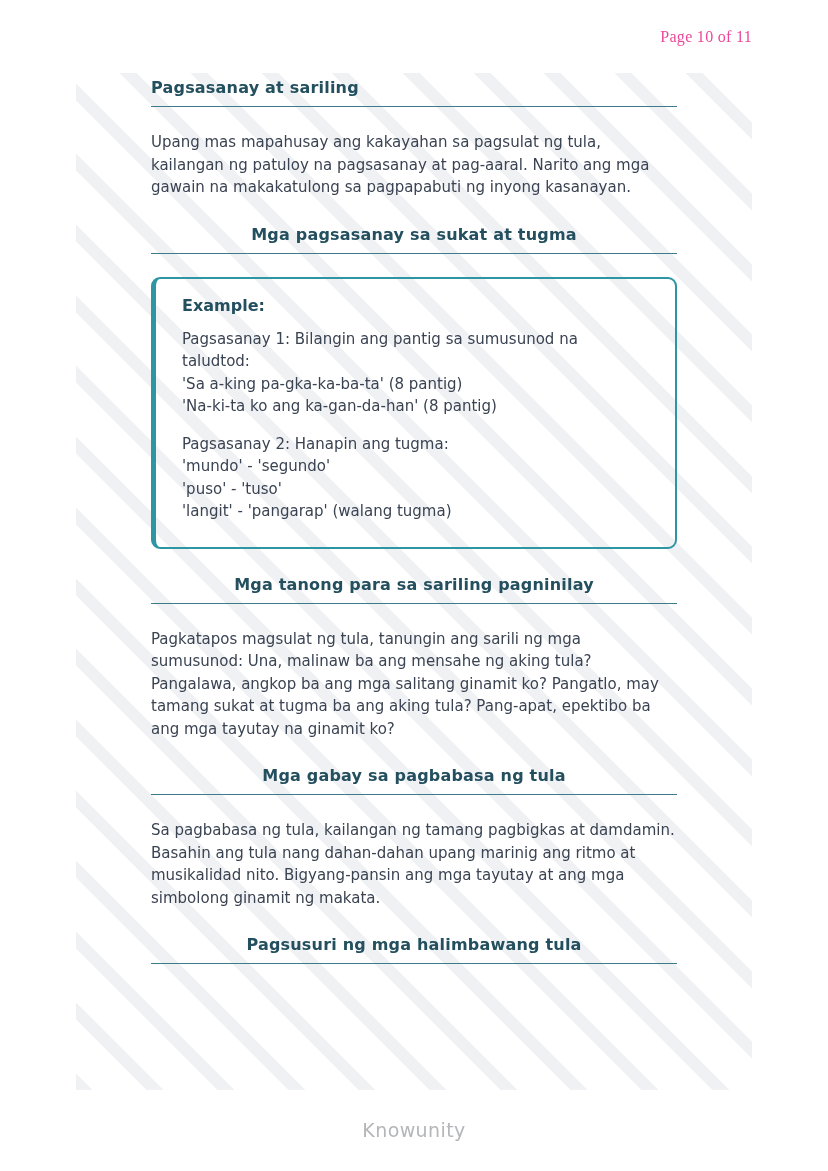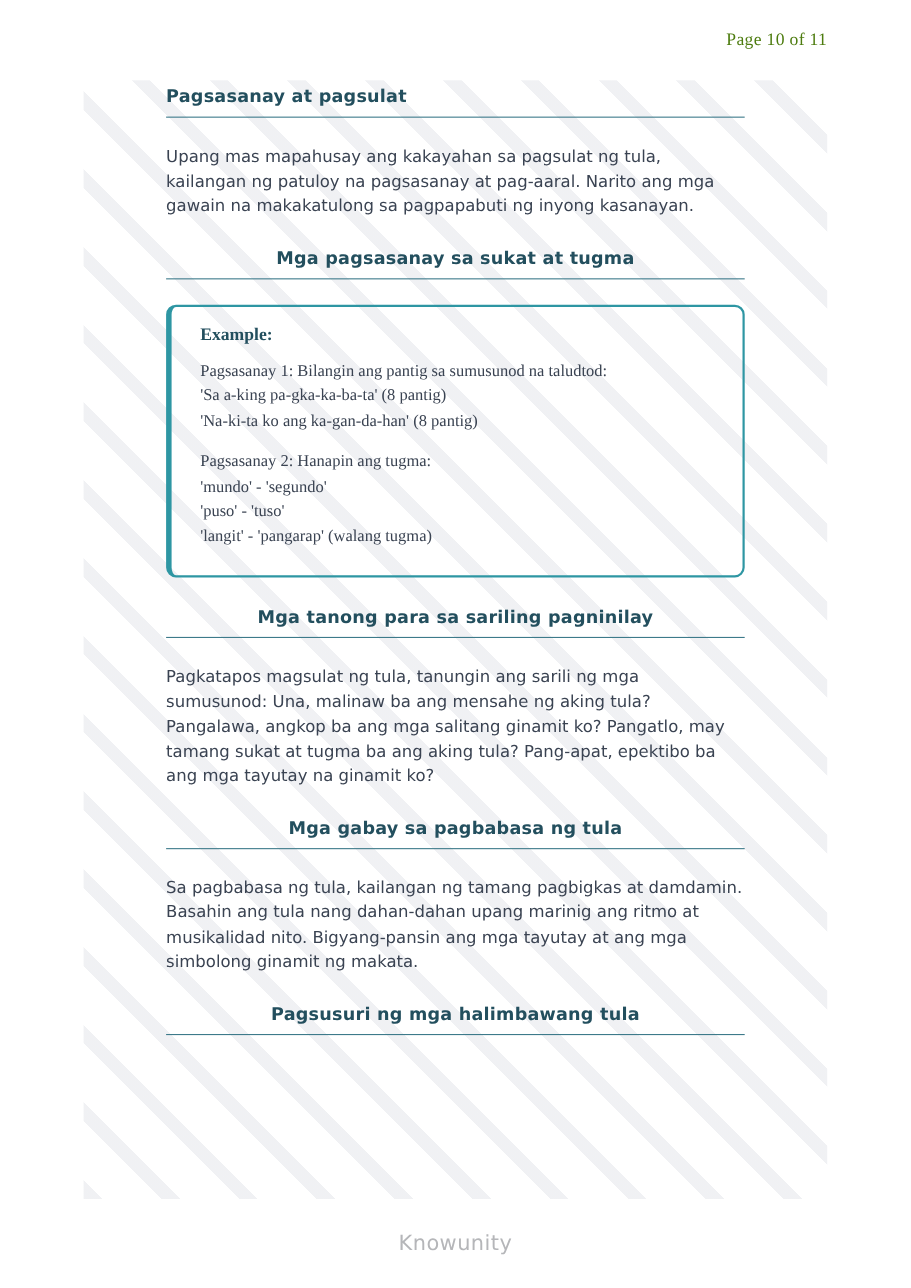--- a/index.html
+++ b/index.html
@@ -12,21 +12,21 @@
     color: #3a4352;
     overflow: hidden;
   }
 
   .page-indicator {
     position: absolute;
     top: 28px;
     right: 76px;
     font-family: "Liberation Serif", serif;
     font-size: 16px;
-    color: #4d7c0f;
+    color: #ec4899;
     letter-spacing: 0.3px;
   }
 
   .doc-body {
     position: absolute;
     left: 76px;
     top: 73px;
     width: 676px;
     height: 1017px;
     padding: 5px 75px 20px 75px;
@@ -58,21 +58,20 @@
     color: #3a4352;
   }
 
   .example-box {
     margin-top: 23px;
     border: 2px solid #2e96a3;
     border-left: 5px solid #2e96a3;
     border-radius: 9px;
     padding: 17px 26px 24px 26px;
     background: transparent;
-    font-family: Liberation Serif, serif;
   }
   .example-title {
     font-size: 16px;
     font-weight: bold;
     color: #234f5e;
     margin-bottom: 13px;
   }
   .example-line {
     font-size: 15px;
     line-height: 22.5px;
@@ -93,21 +92,21 @@
     letter-spacing: 0.4px;
   }
 </style>
 </head>
 <body>
 
 <div class="page-indicator">Page 10 of 11</div>
 
 <div class="doc-body">
 
-  <div class="section-heading">Pagsasanay at pagsulat</div>
+  <div class="section-heading">Pagsasanay at sariling</div>
   <div class="section-body">Upang mas mapahusay ang kakayahan sa pagsulat ng tula, kailangan ng patuloy na pagsasanay at pag-aaral. Narito ang mga gawain na makakatulong sa pagpapabuti ng inyong kasanayan.</div>
 
   <div class="section-heading not-first">Mga pagsasanay sa sukat at tugma</div>
 
   <div class="example-box">
     <div class="example-title">Example:</div>
     <div class="example-group1">
       <div class="example-line">Pagsasanay 1: Bilangin ang pantig sa sumusunod na taludtod:</div>
       <div class="example-line">'Sa a-king pa-gka-ka-ba-ta' (8 pantig)</div>
       <div class="example-line">'Na-ki-ta ko ang ka-gan-da-han' (8 pantig)</div>

